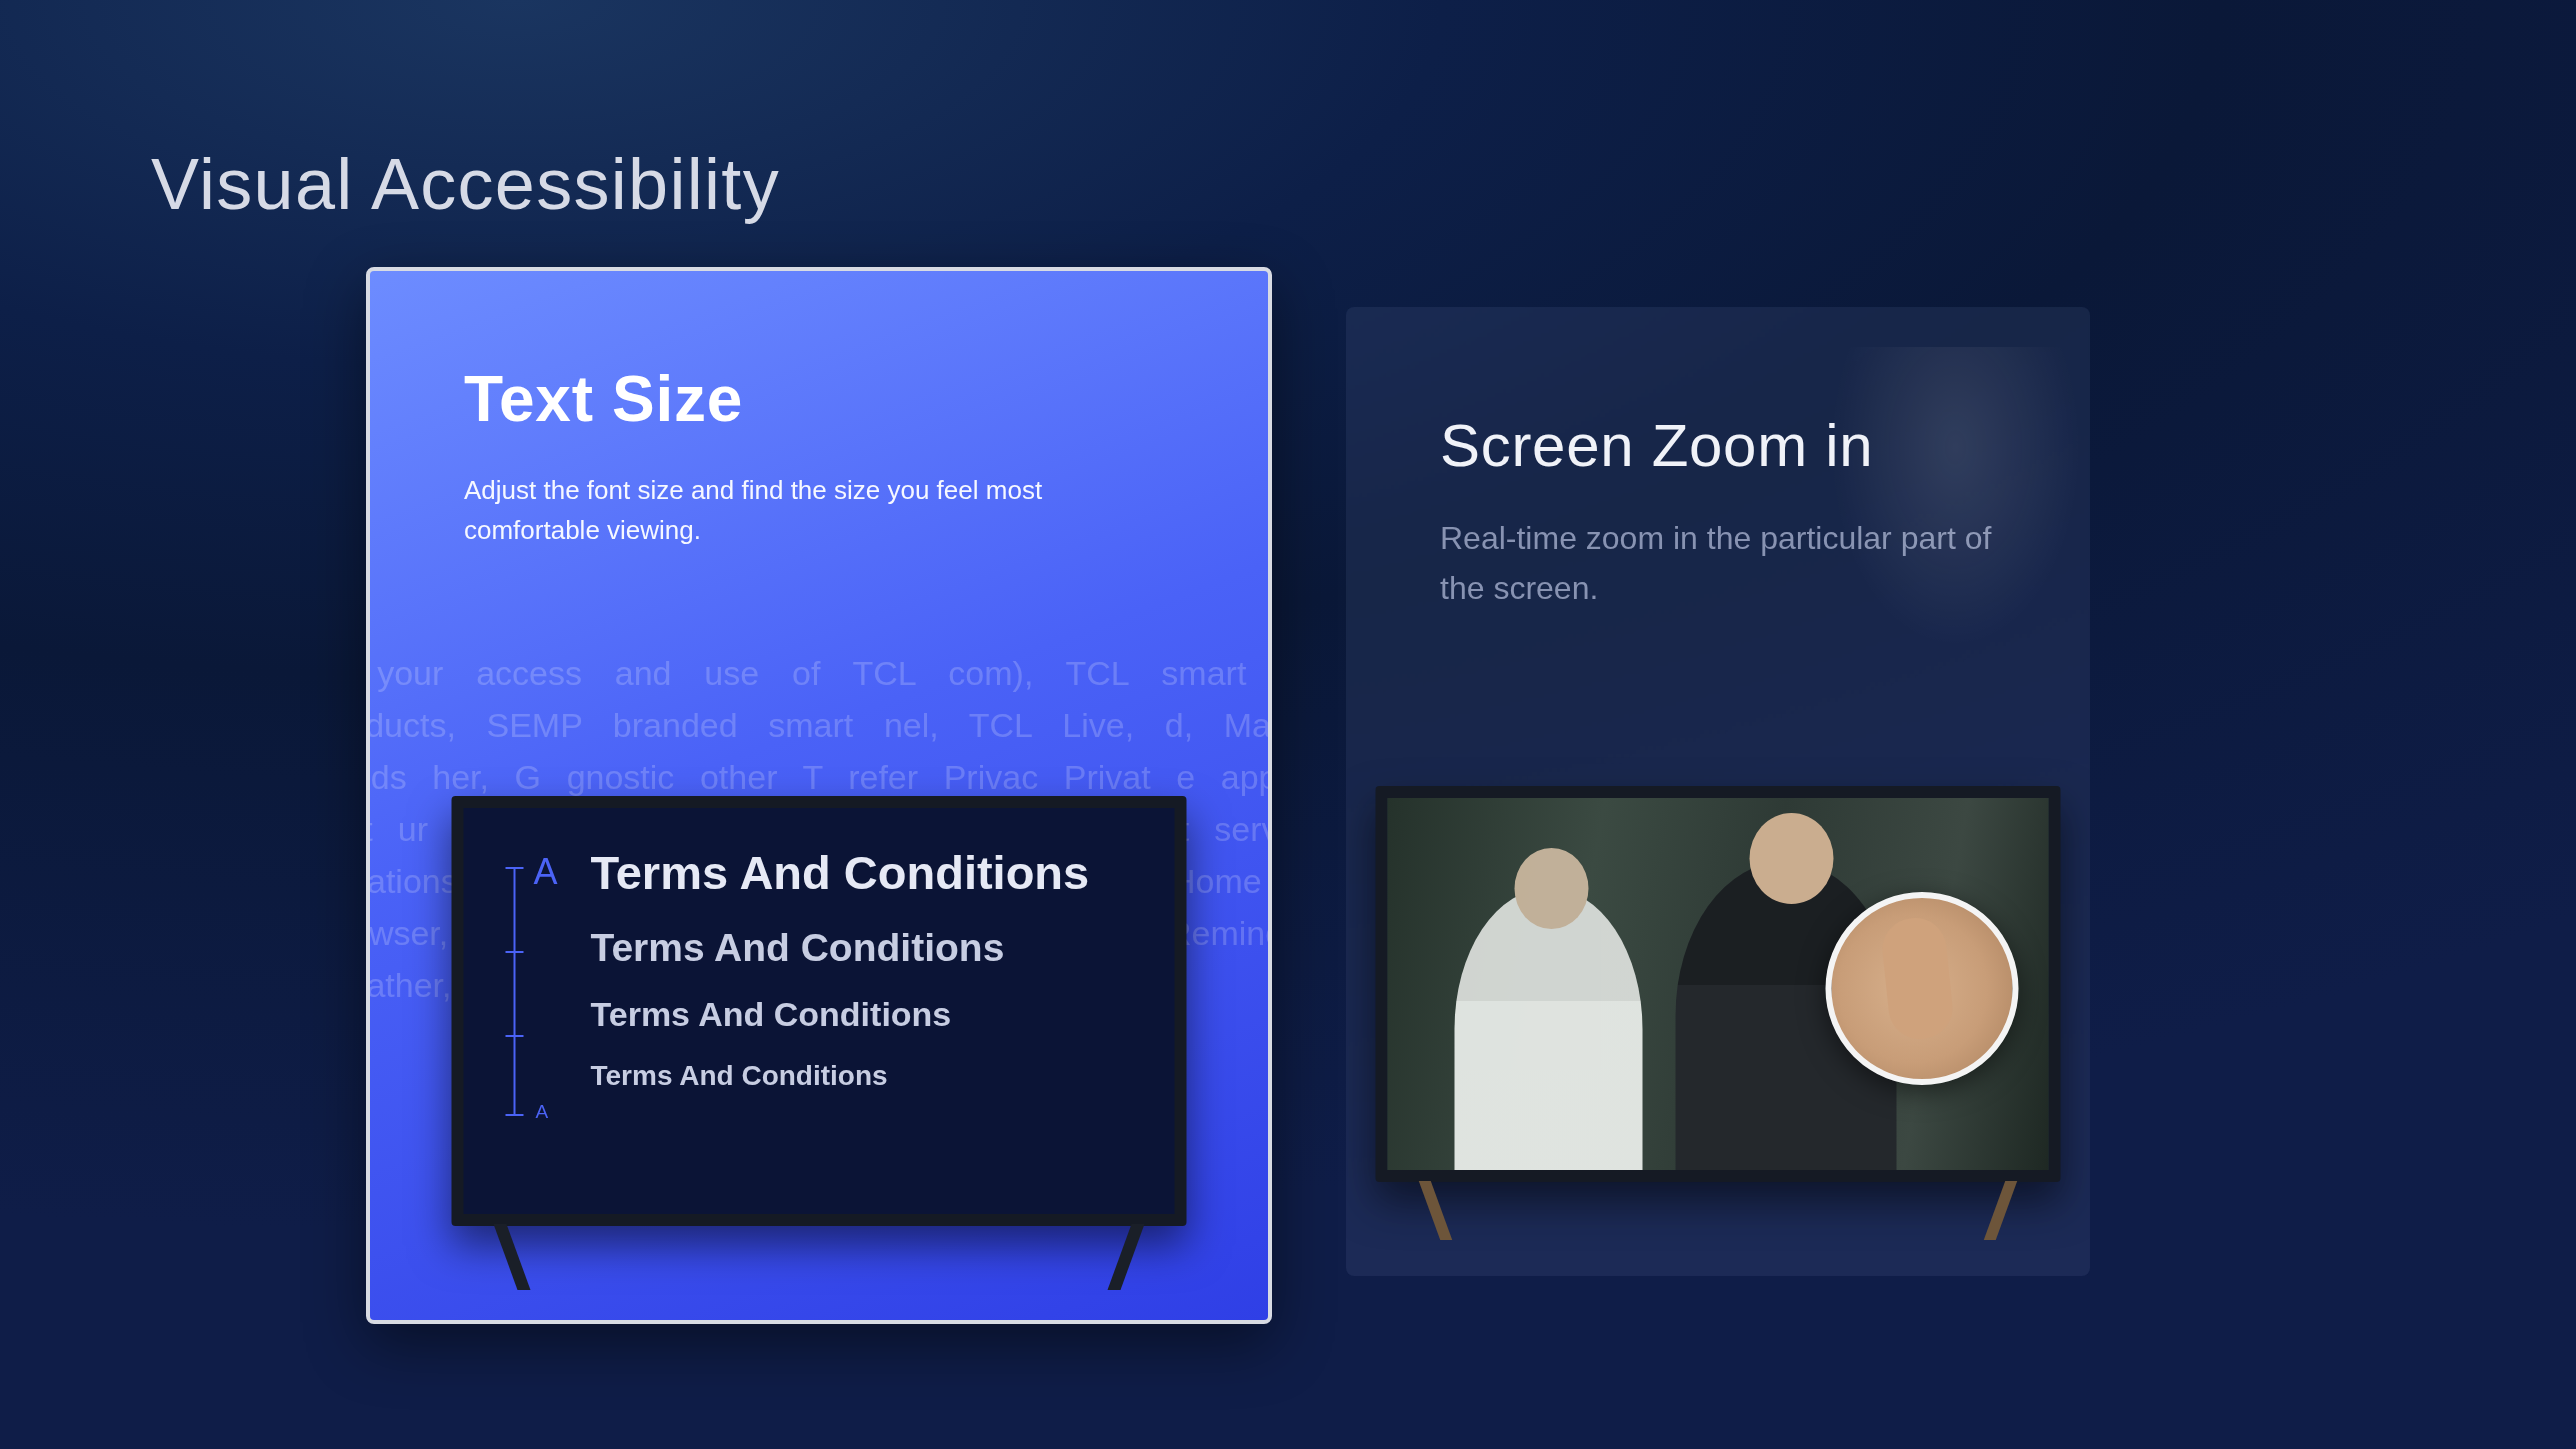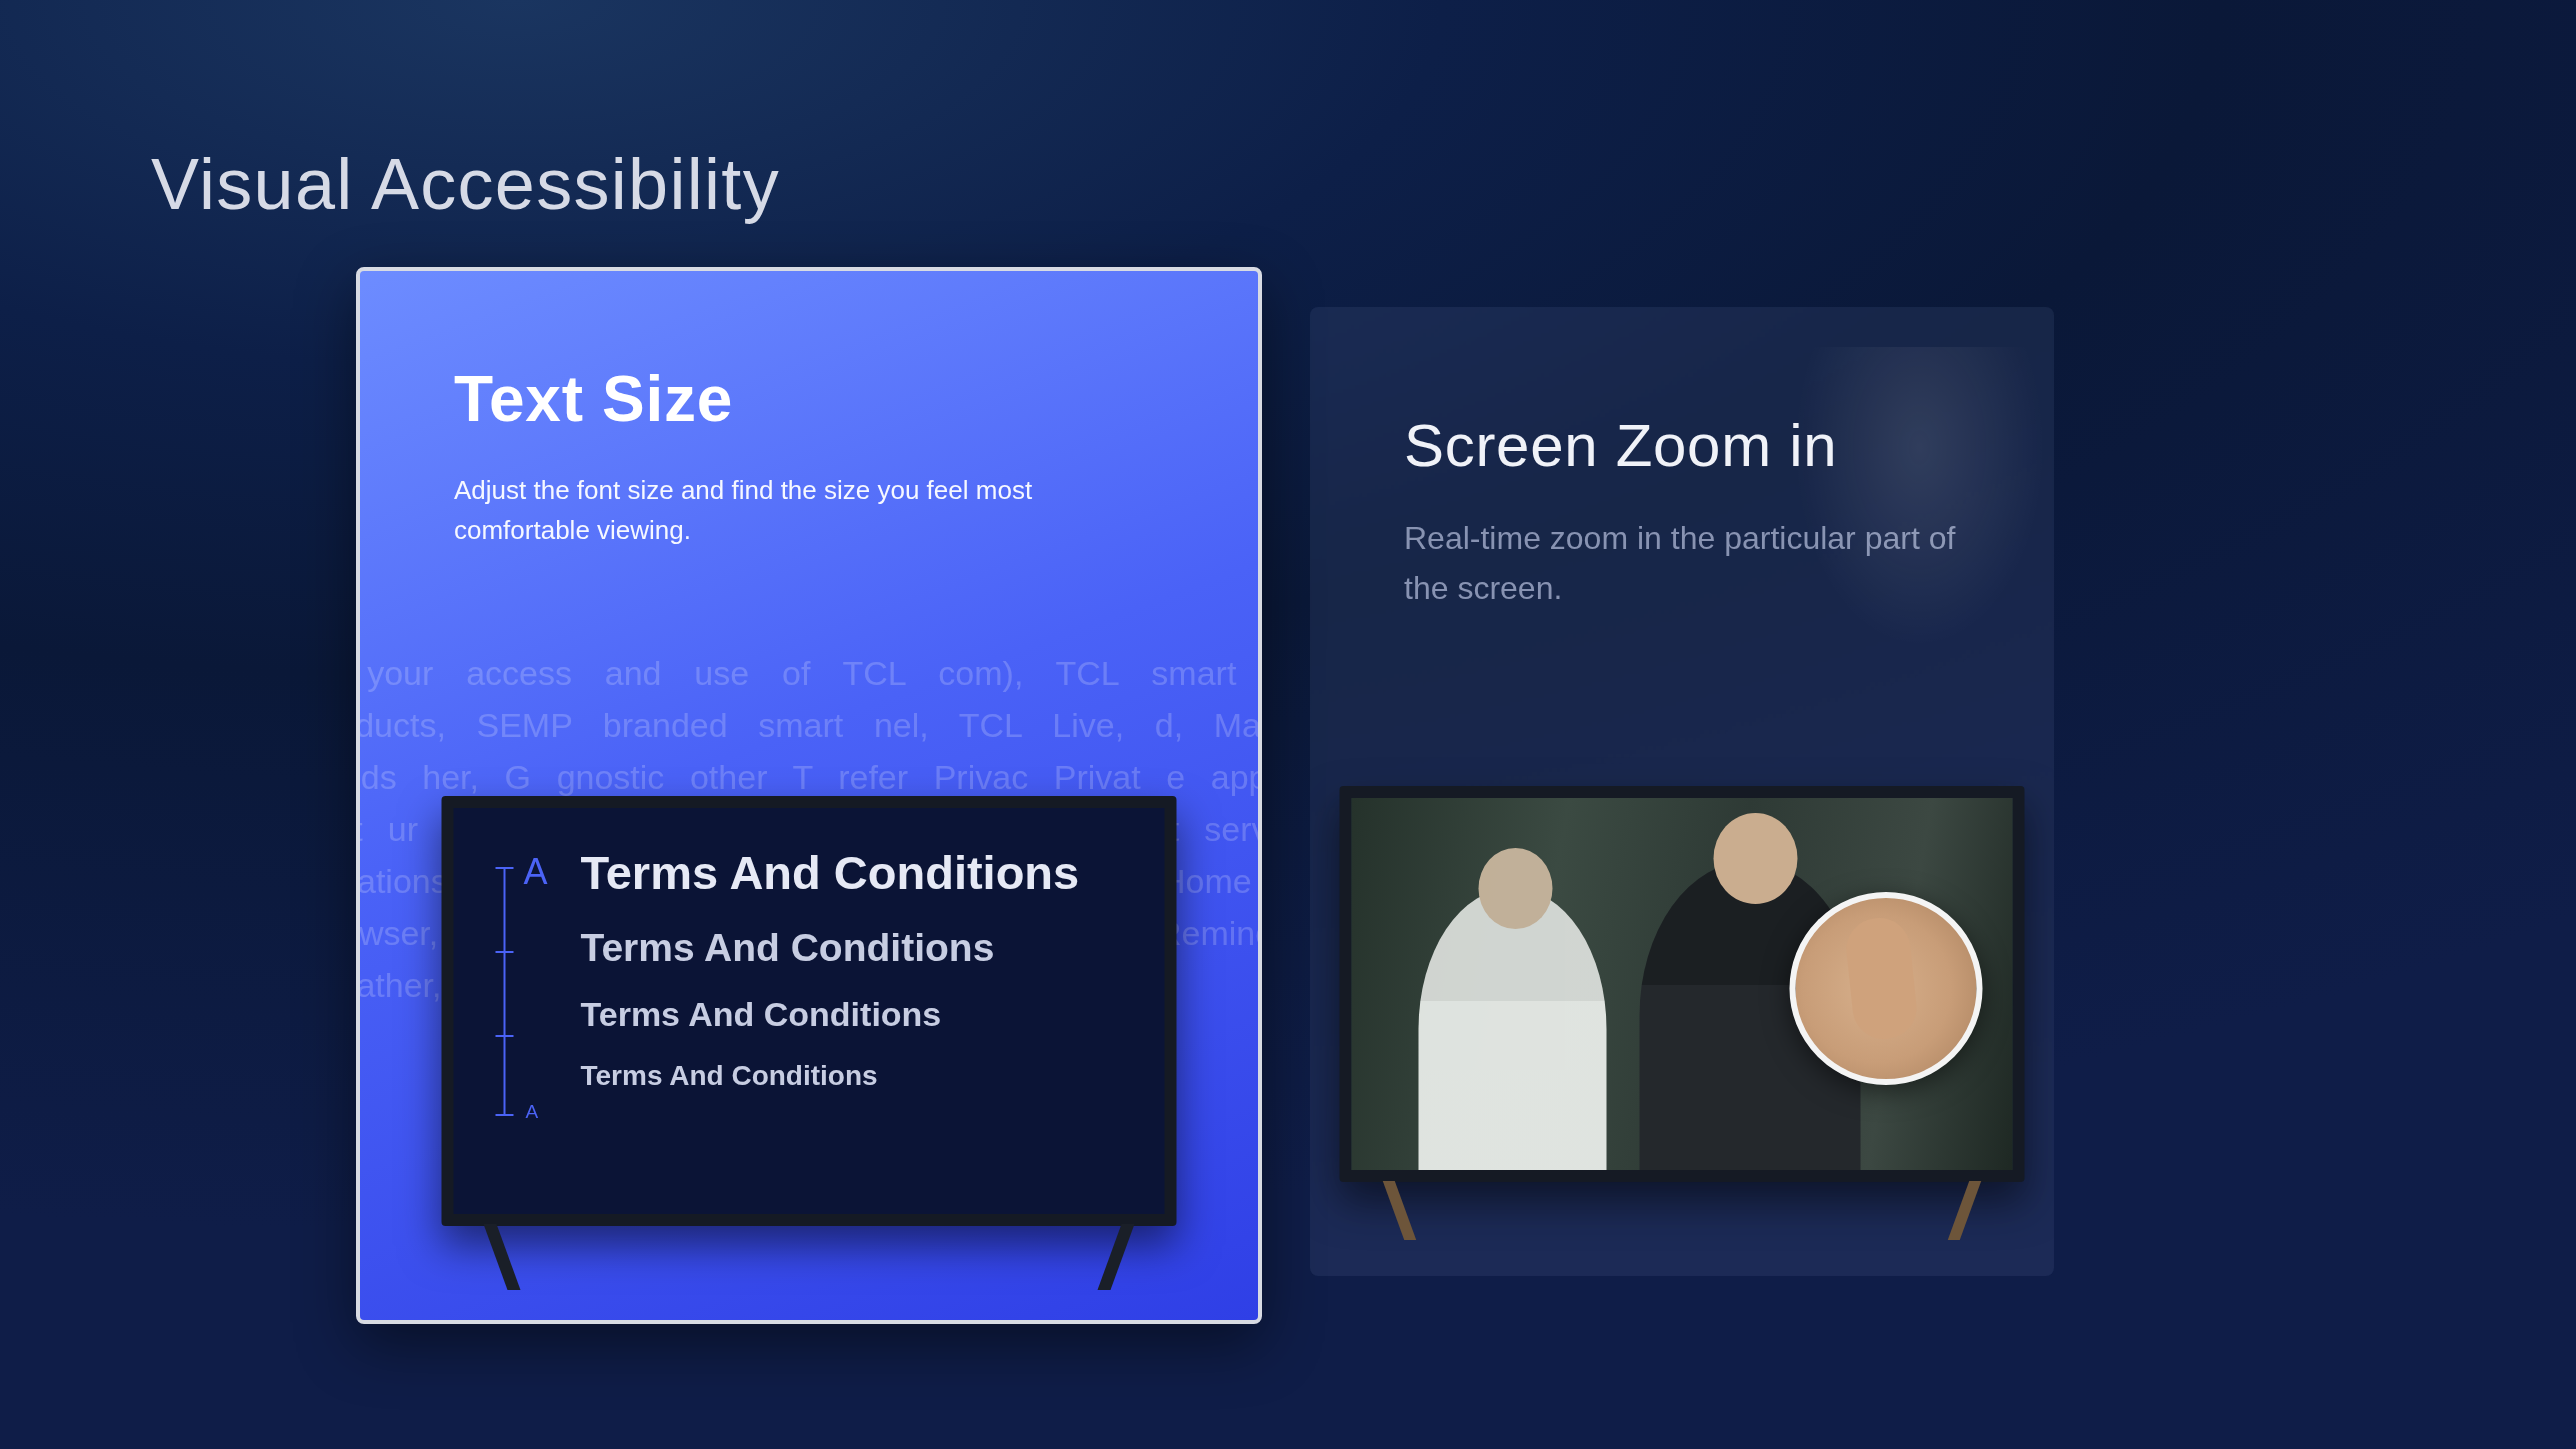--- a/index.html
+++ b/index.html
@@ -1,17 +1,17 @@
 <!DOCTYPE html>
 <html style="font-size:10.7px"><head>
 <meta charset="utf-8">
 <style>
 html,body{margin:0;padding:0;width:2576px;height:1449px;overflow:hidden;font-family:'Helvetica Neue',Arial,sans-serif;background:radial-gradient(ellipse 120% 85% at 20% 0%,#1a3560 0%,#0d1f48 30%,#0a1838 55%,#0f1d48 100%);color:#fff;}
 .page-title{position:absolute;left:151px;top:101px;font-size:72px;font-weight:300;letter-spacing:1.3px;color:#d6dae6;margin-top:42px;}
-.cards{position:absolute;left:340px;top:267px;display:flex;gap:48px;padding-left:16px;}
+.cards{position:absolute;left:350px;top:267px;display:flex;gap:74px;padding-left:16px;}
 .card{border-radius:8px;padding:91px 94px 27px 94px;box-sizing:border-box;position:relative;overflow:hidden;}
 .card.selected{width:906px;height:1057px;background:linear-gradient(160deg,#6d8cff 0%,#4a62f7 45%,#2f3fe6 100%);border:4px solid #d8dbe3;box-shadow:0 20px 60px rgba(0,0,0,.45);}
 .card.dim{width:744px;height:969px;margin-top:40px;background:rgba(120,140,190,.12);backdrop-filter:blur(1.3px);}
 .card-title{font-size:64px;font-weight:600;letter-spacing:0.7px;margin:0 0 34px 0;}
 .card.selected .card-title{color:#ffffff;}
 .card.dim .card-title{color:#f0f2f8;font-size:60px;font-weight:500;margin-top:13.4px;}
 .card-desc{font-size:26px;line-height:1.55;font-weight:400;max-width:698px;}
 .card.selected .card-desc{color:#f6f8ff;}
 .card.dim .card-desc{color:#8893b2;font-size:32px;margin-top:20px;}
 .bg-text{position:absolute;left:-94px;right:-94px;top:376px;bottom:-80px;color:rgba(255,255,255,.20);font-size:34px;line-height:52px;text-align:justify;word-spacing:14.8px;pointer-events:none;overflow:hidden;padding:0 40px;}

